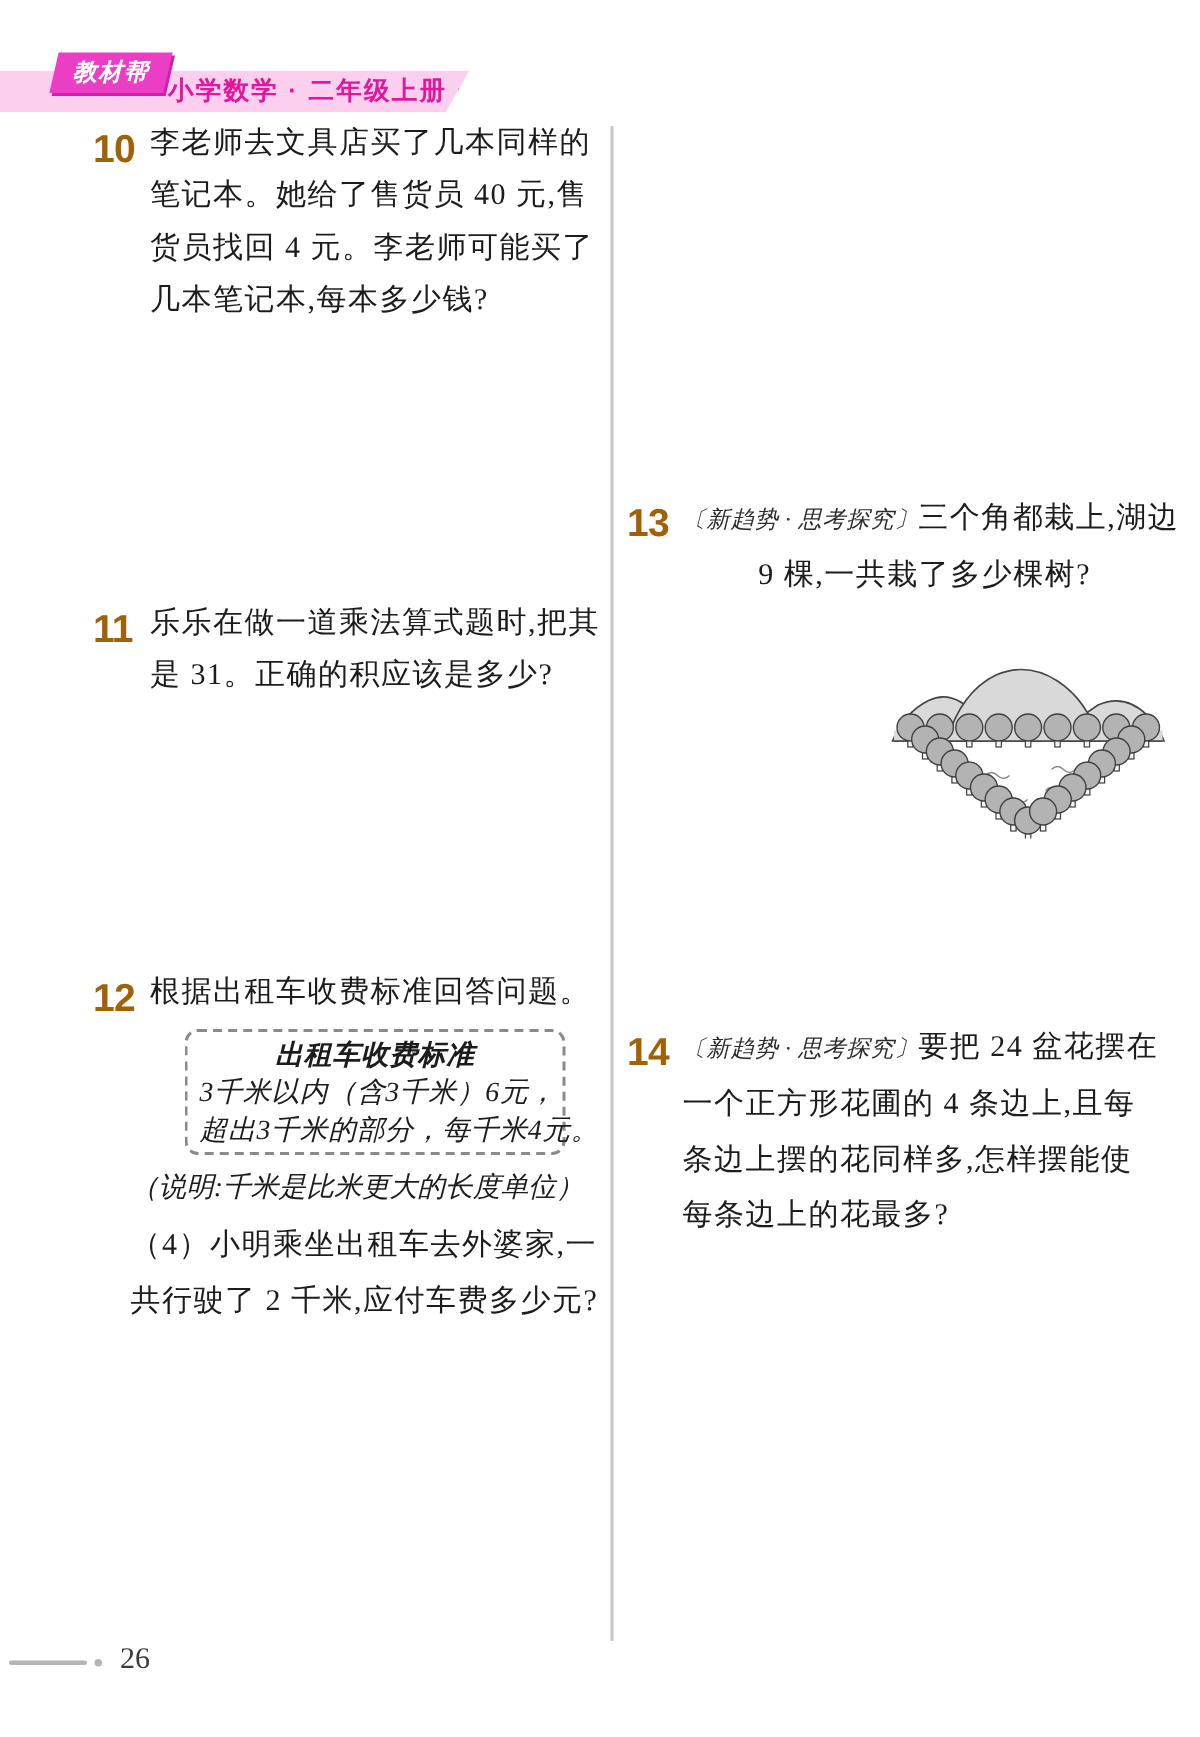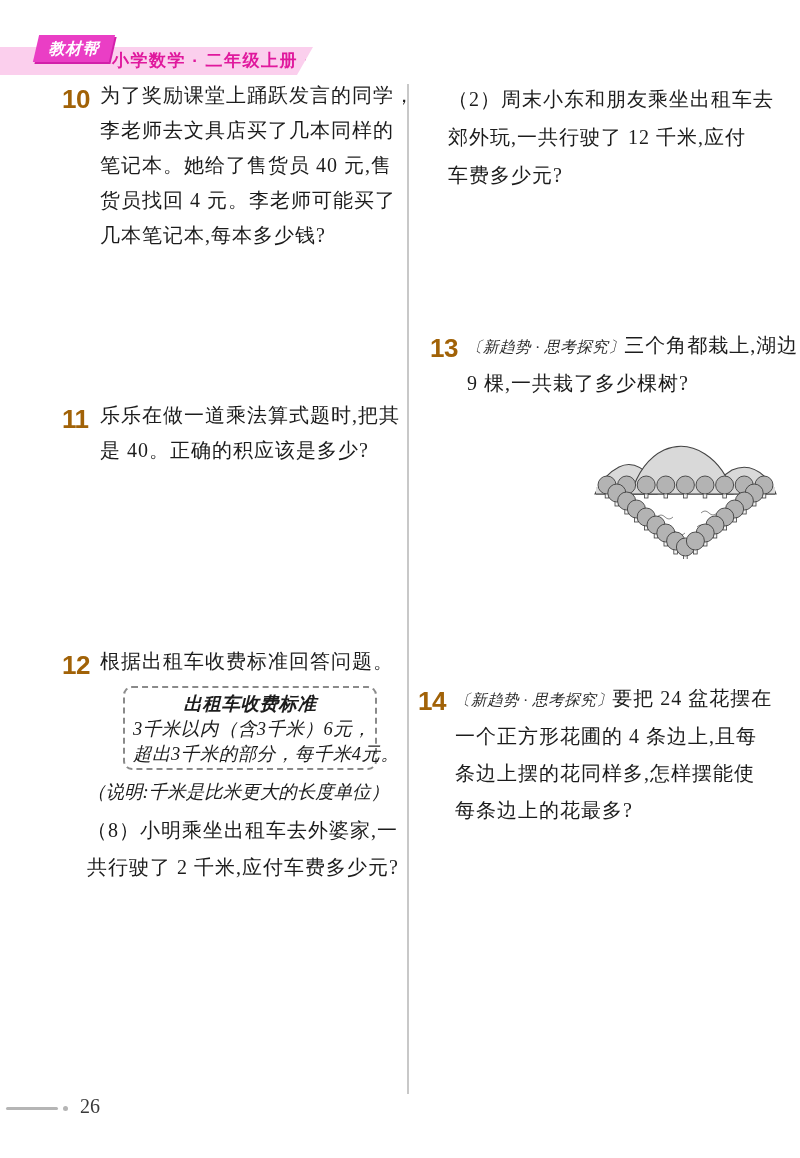--- a/index.html
+++ b/index.html
@@ -67,61 +67,55 @@
   </div>
   <div class="badge">
     <span class="badge-text">教材帮</span>
   </div>
 
   <div class="divider"></div>
 
   <section class="q" style="left:62px;top:78px;width:345px;">
     <span class="qnum">10</span>
     <div class="qtext lh35" style="margin-left:38px;">
-      <div class="line">为了奖励课堂上踊跃发言的同学，</div>
       <div class="line">李老师去文具店买了几本同样的</div>
       <div class="line">笔记本。她给了售货员 40 元,售</div>
       <div class="line">货员找回 4 元。李老师可能买了</div>
       <div class="line">几本笔记本,每本多少钱?</div>
     </div>
   </section>
 
   <section class="q" style="left:62px;top:398px;width:345px;">
     <span class="qnum">11</span>
     <div class="qtext lh35" style="margin-left:38px;">
       <div class="line">乐乐在做一道乘法算式题时,把其</div>
-      <div class="line">是 40。正确的积应该是多少?</div>
+      <div class="line">是 31。正确的积应该是多少?</div>
     </div>
   </section>
 
   <section class="q" style="left:62px;top:644px;width:345px;">
     <span class="qnum">12</span>
     <div class="q12-intro">根据出租车收费标准回答问题。</div>
 
     <div class="fare-box kai">
       <div class="fare-title">出租车收费标准</div>
       <div class="fare-line">3千米以内（含3千米）6元，</div>
       <div class="fare-line">超出3千米的部分，每千米4元。</div>
     </div>
 
     <div class="note kai">（说明:千米是比米更大的长度单位）</div>
 
     <div class="sub">
-      <div class="line">（8）小明乘坐出租车去外婆家,一</div>
+      <div class="line">（4）小明乘坐出租车去外婆家,一</div>
       <div class="line">共行驶了 2 千米,应付车费多少元?</div>
     </div>
   </section>
 
-  <div class="sub2">
-    <div class="line">（2）周末小东和朋友乘坐出租车去</div>
-    <div class="line">郊外玩,一共行驶了 12 千米,应付</div>
-    <div class="line">车费多少元?</div>
-  </div>
 
-  <section class="q" style="left:430px;top:327px;width:360px;">
+  <section class="q" style="left:418px;top:327px;width:360px;text-align:center;">
     <span class="qnum">13</span>
     <div class="qtext lh37" style="margin-left:37px;">
       <div class="line"><span class="tag">〔新趋势 · 思考探究〕</span><span>三个角都栽上,湖边</span></div>
       <div class="line">9 棵,一共栽了多少棵树?</div>
     </div>
   </section>
 
   <svg class="illus" viewBox="0 0 185 122">
 
     <g stroke="#454545" stroke-width="1.1" fill="#d9d9d9">

